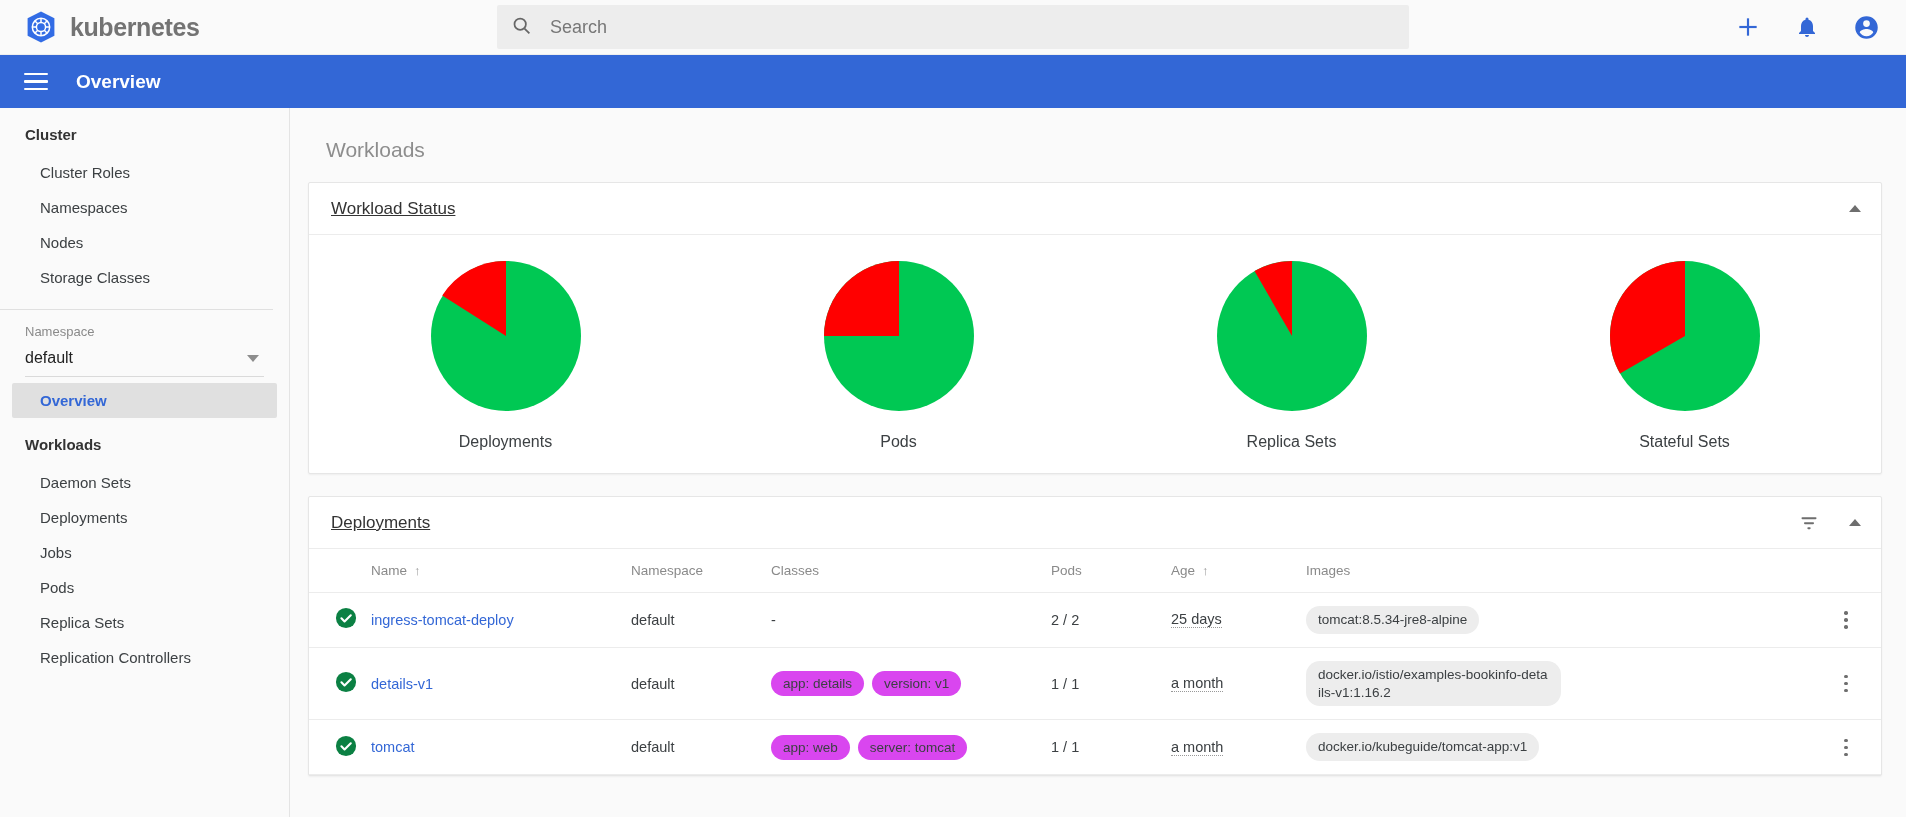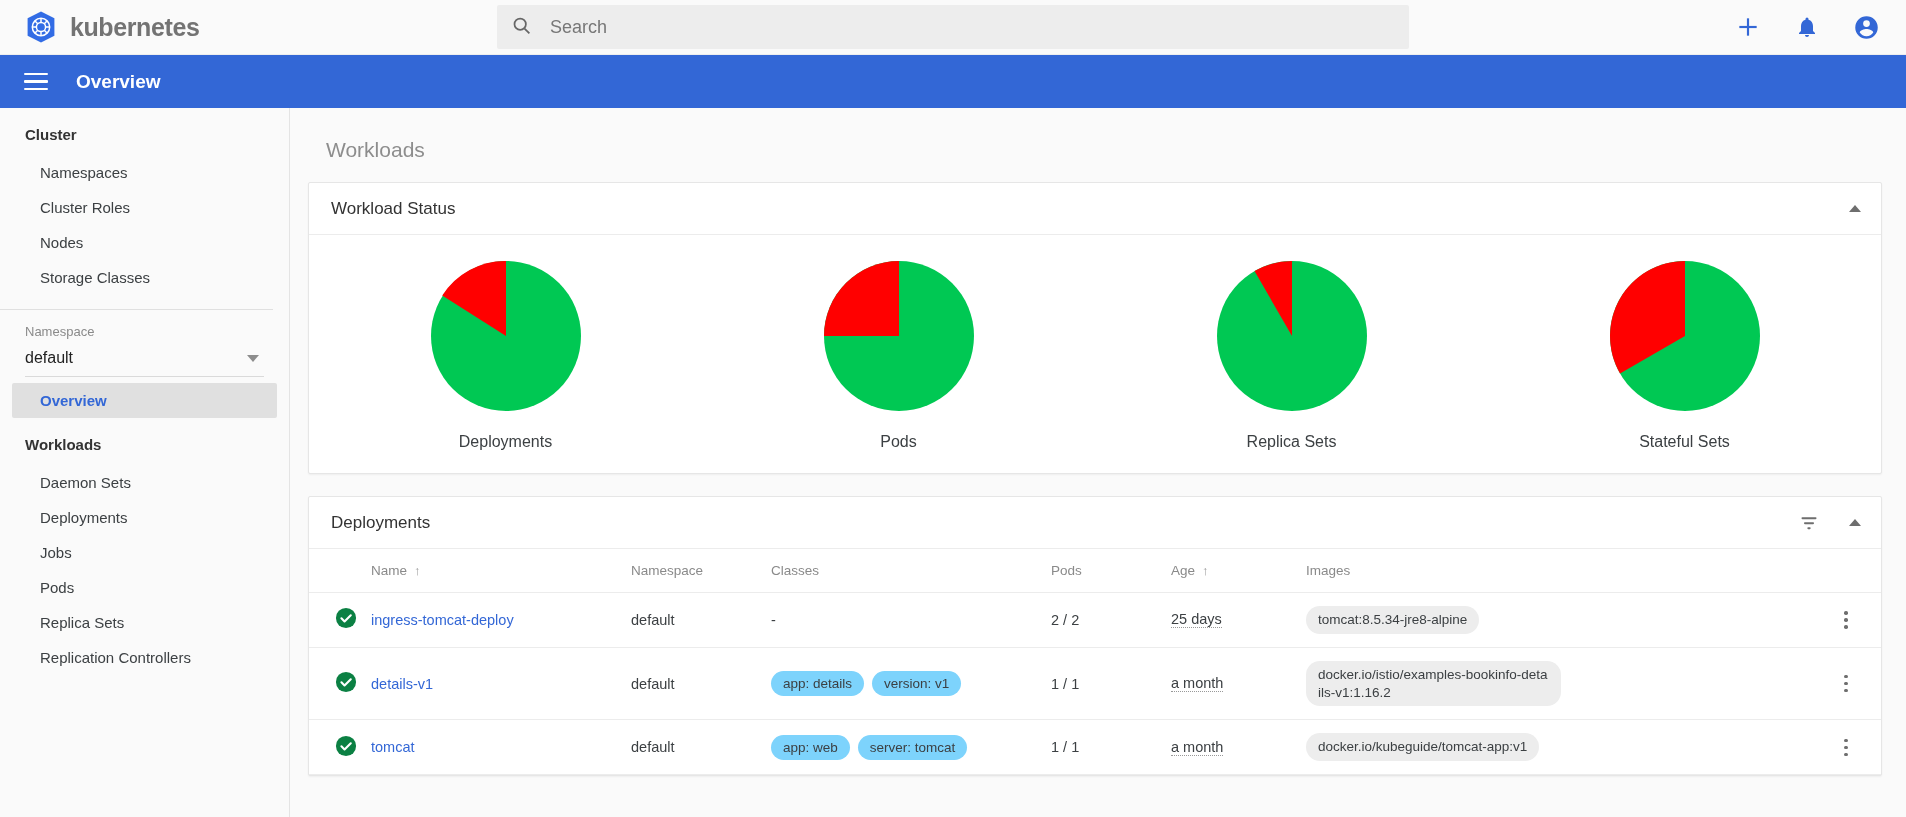--- a/index.html
+++ b/index.html
@@ -162,20 +162,21 @@
     border-radius: 2px;
     box-shadow: 0 1px 2px rgba(0,0,0,0.05);
   }
   .card-header {
     height: 52px;
     display: flex;
     align-items: center;
     justify-content: space-between;
     padding: 0 20px 0 22px;
     border-bottom: 1px solid #ececec;
+    text-decoration: underline;
   }
   .card-title { font-size: 17px; color: #333; }
   .card-actions { display: flex; align-items: center; gap: 30px; }
   .caret-up {
     width: 0; height: 0;
     border-left: 6px solid transparent;
     border-right: 6px solid transparent;
     border-bottom: 7px solid #6e6e6e;
     cursor: pointer;
   }
@@ -218,21 +219,21 @@
   .col-labels { width: 280px; }
   .col-pods   { width: 120px; }
   .col-age    { width: 135px; }
   .col-images { width: auto; }
   .col-menu   { width: 62px; }
 
   .sort-arrow { color: #9a9a9a; margin-left: 7px; font-size: 13px; }
   .name-link { color: #3367d6; text-decoration: none; cursor: pointer; }
   .chip {
     display: inline-block;
-    background: #7dd3fc;
+    background: #d946ef;
     border-radius: 14px;
     padding: 5px 12px;
     font-size: 13.5px;
     color: #3c4043;
     margin-right: 8px;
     white-space: nowrap;
   }
   .img-chip {
     display: inline-block;
     background: #ededed;
@@ -312,22 +313,22 @@
       <span></span>
       <span></span>
   </div>
   <div class="title">Overview</div>
 </div>
 
 <div class="body">
 
   <nav class="sidebar">
     <div class="nav-group-title">Cluster</div>
+    <div class="nav-item">Cluster Roles</div>
     <div class="nav-item">Namespaces</div>
-    <div class="nav-item">Cluster Roles</div>
     <div class="nav-item">Nodes</div>
     <div class="nav-item">Storage Classes</div>
 
     <div class="nav-sep"></div>
 
     <div class="ns-block">
       <div class="ns-label">Namespace</div>
       <div class="ns-select">
         <span class="ns-value">default</span>
         <span class="caret-down"></span>

